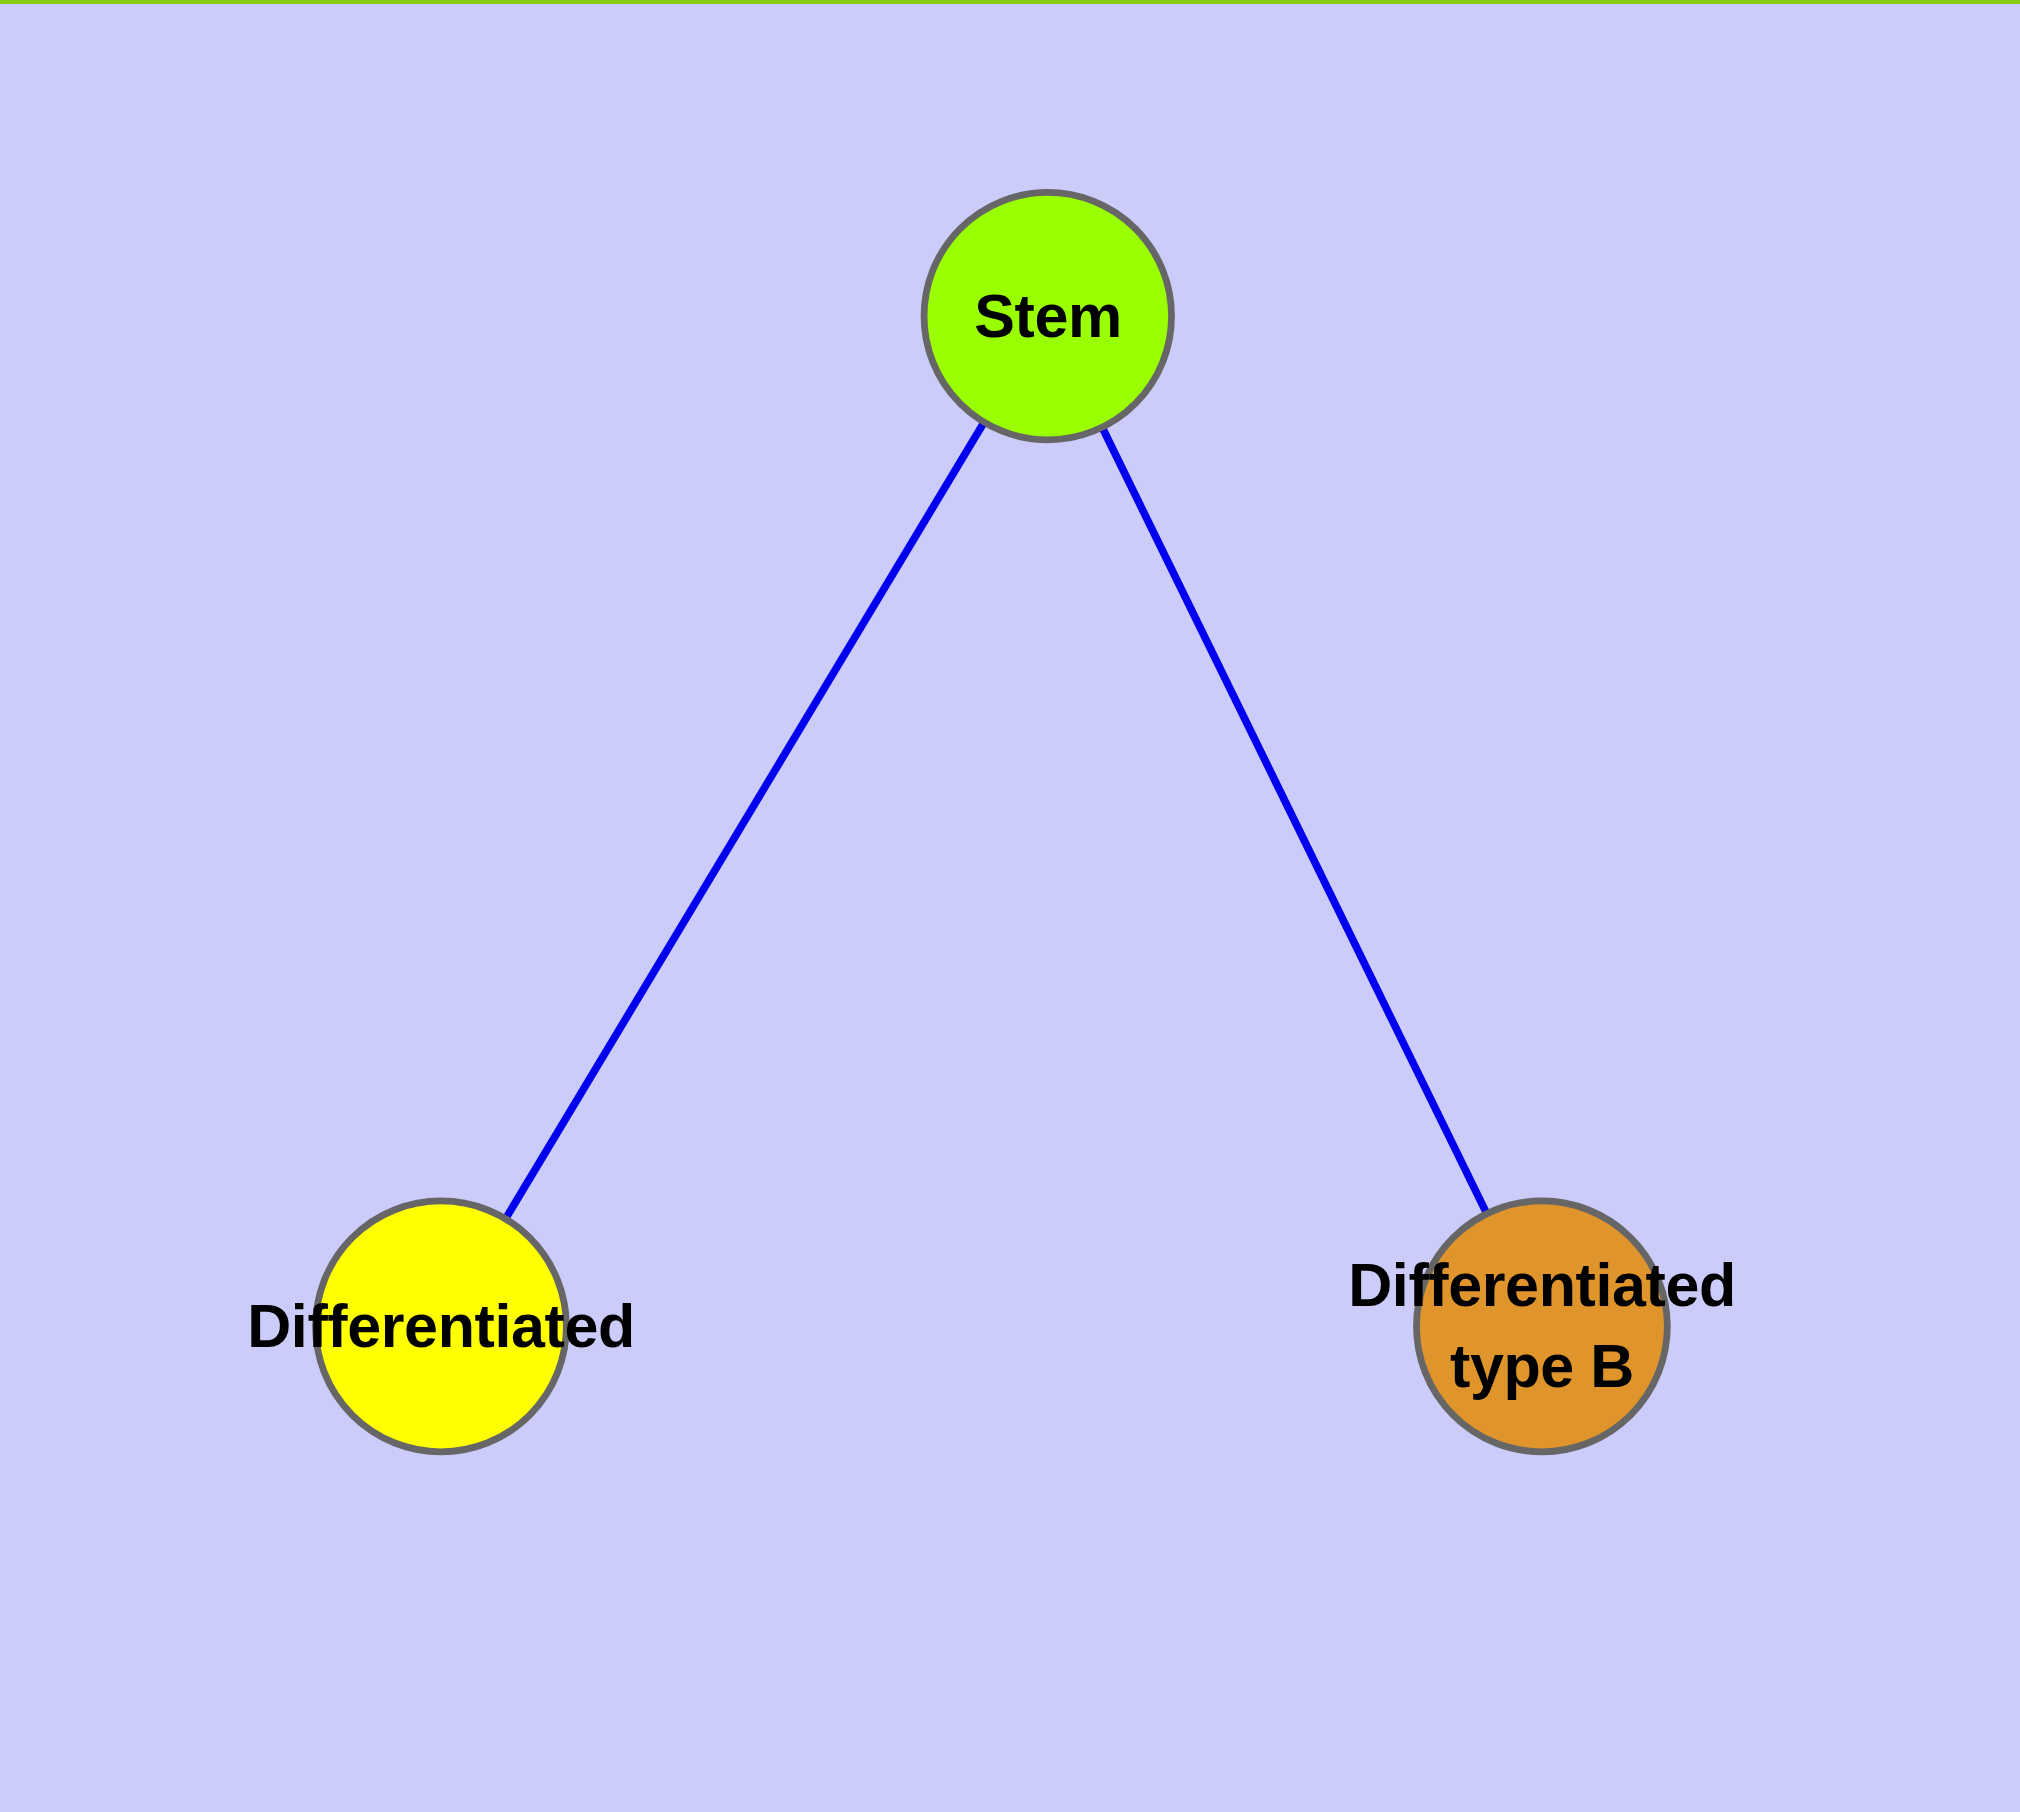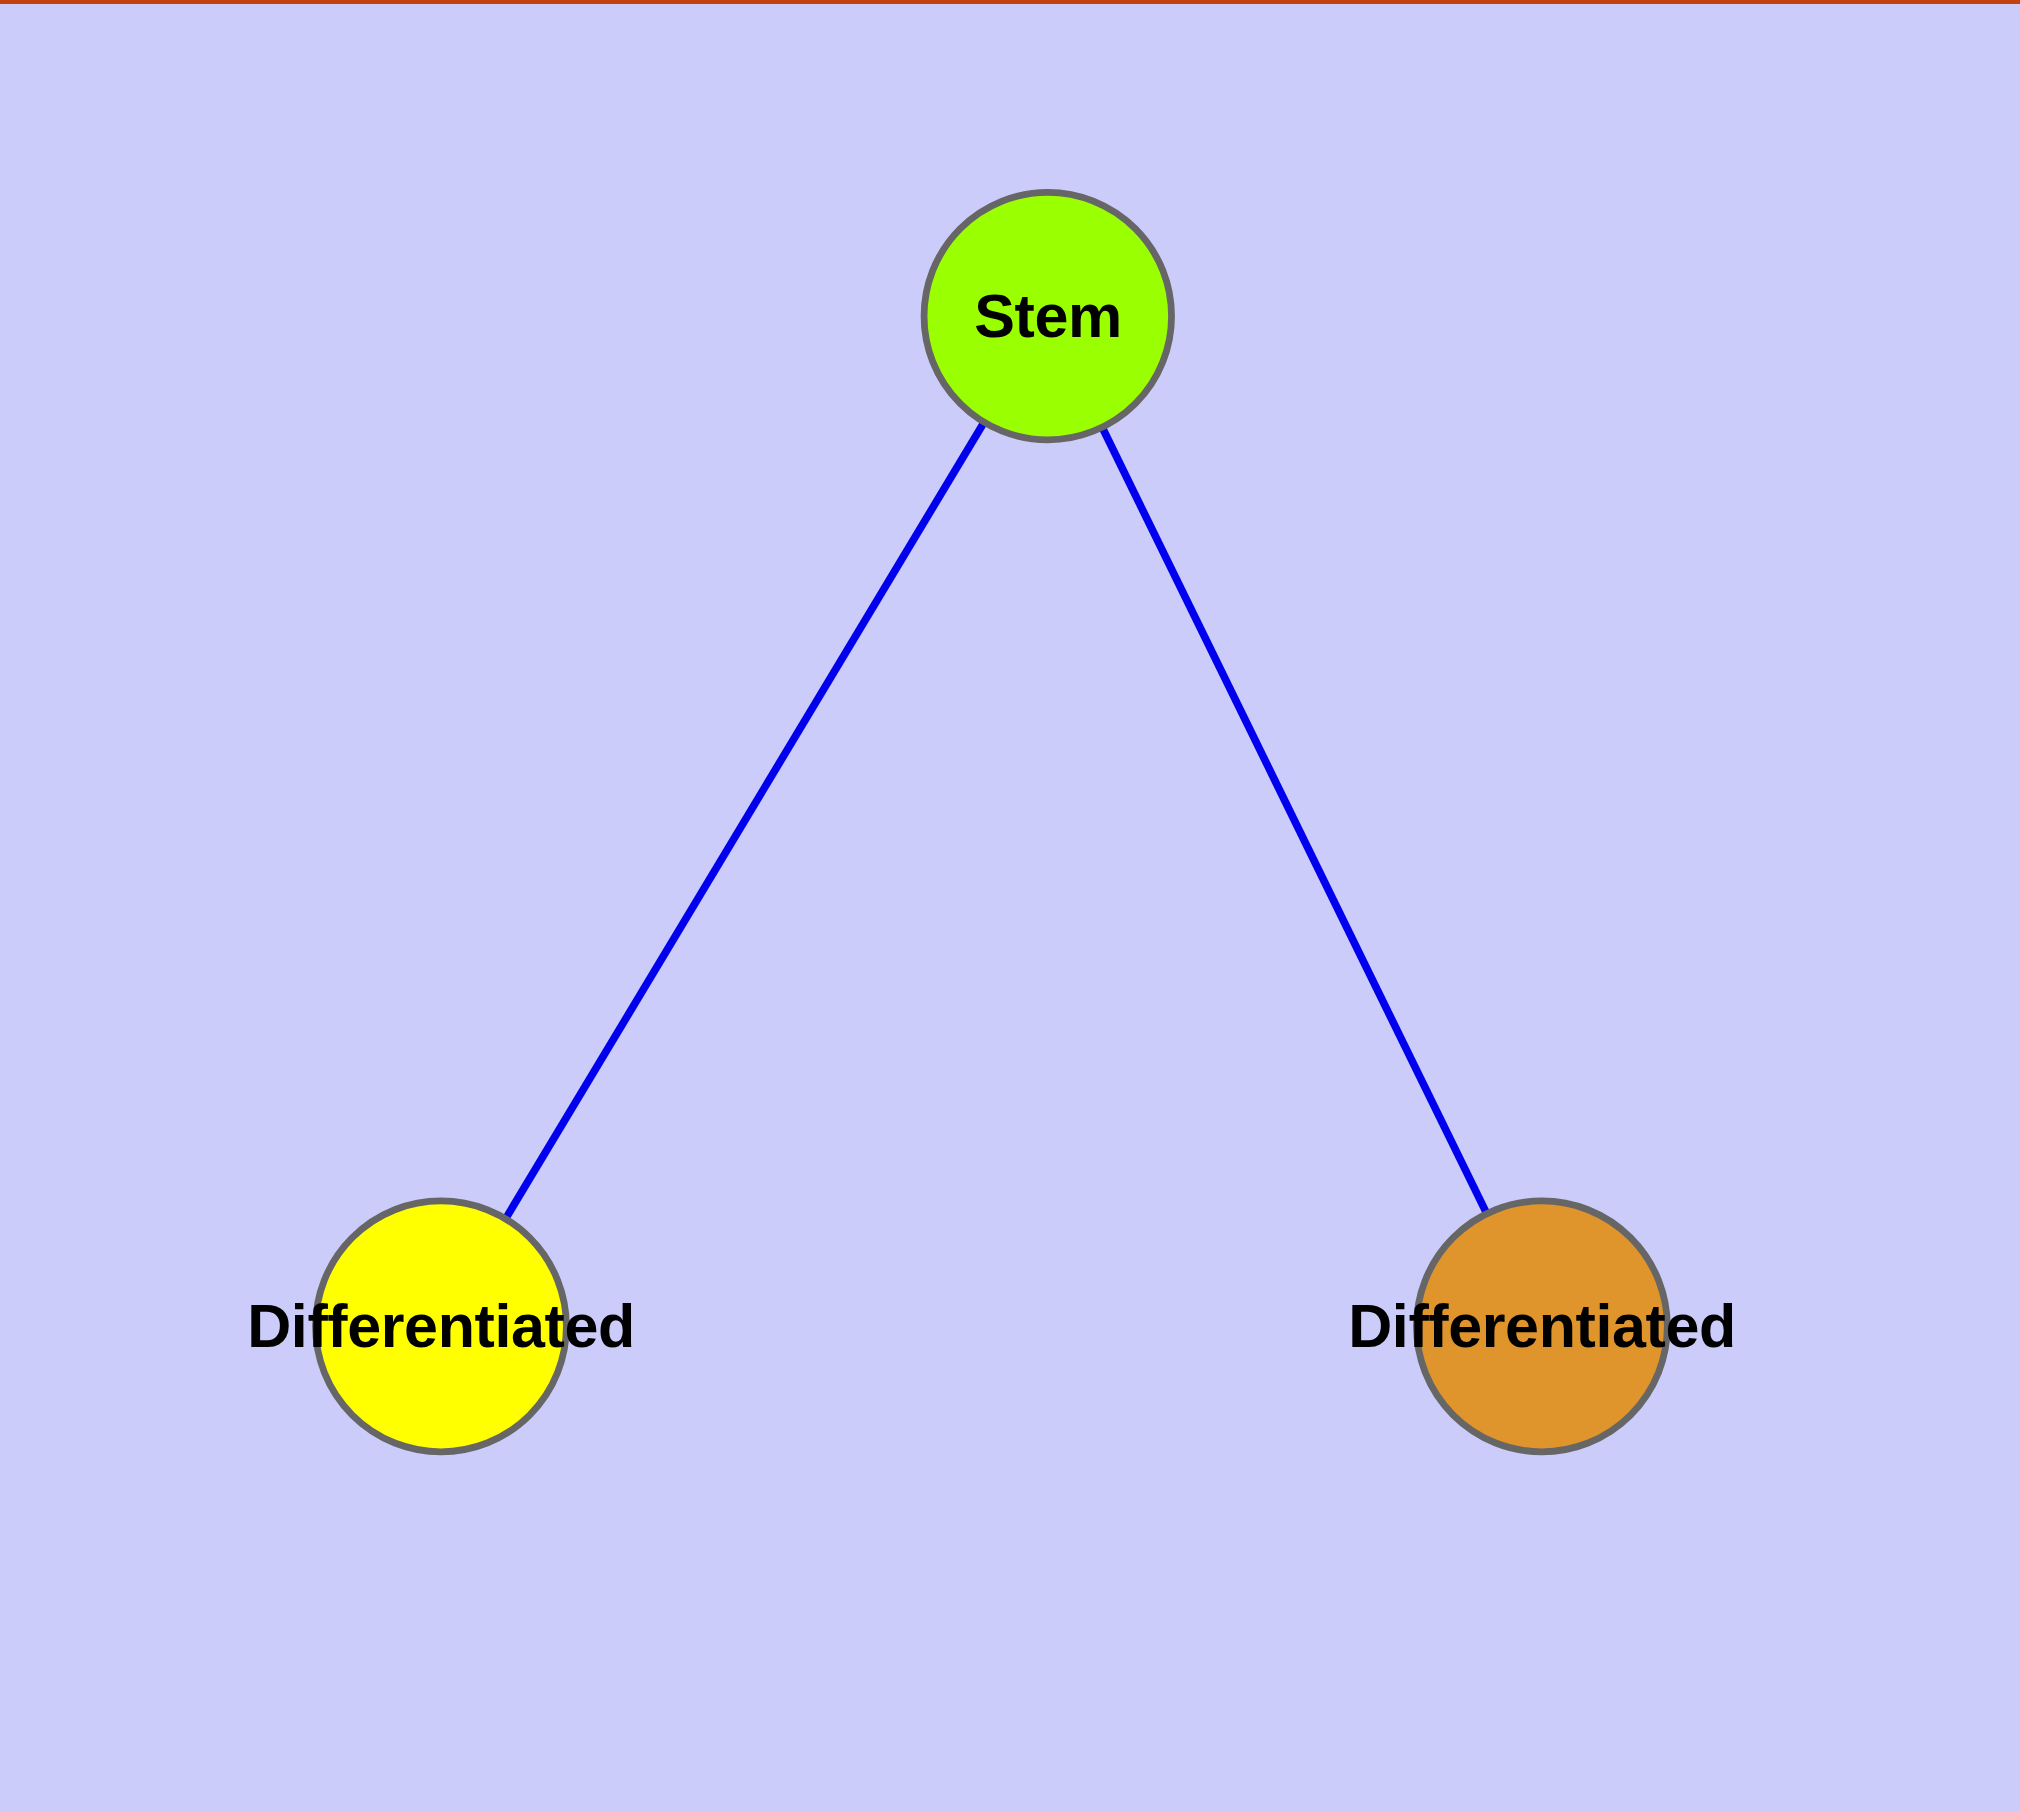--- a/index.html
+++ b/index.html
@@ -6,21 +6,21 @@
   html, body {
     margin: 0;
     padding: 0;
     background: #ffffff;
   }
   #canvas {
     position: relative;
     width: 2021px;
     height: 1812px;
     overflow: hidden;
-    background: #c2410c;
+    background: #84cc16;
     font-family: "Liberation Sans", "DejaVu Sans", sans-serif;
   }
   #plot-background {
     position: absolute;
     left: 0;
     top: 4.2px;
     width: 2021px;
     height: 1808px;
     background: #ccccfa;
   }
@@ -66,17 +66,18 @@
 
   <div id="labels-layer">
       <div class="node-label" style="left: 1048px; top: 316px; color: rgb(0, 0, 0);">
         <span class="label-line">Stem</span>
       </div>
       <div class="node-label" style="left: 441px; top: 1326px; color: rgb(0, 0, 0);">
         <span class="label-line">Differentiated</span>
       </div>
       <div class="node-label" style="left: 1542px; top: 1326px; color: rgb(0, 0, 0);">
         <span class="label-line">Differentiated</span>
+        <span class="label-line">type B</span>
       </div>
     </div>
 
 </div>
 
 
 </body></html>

